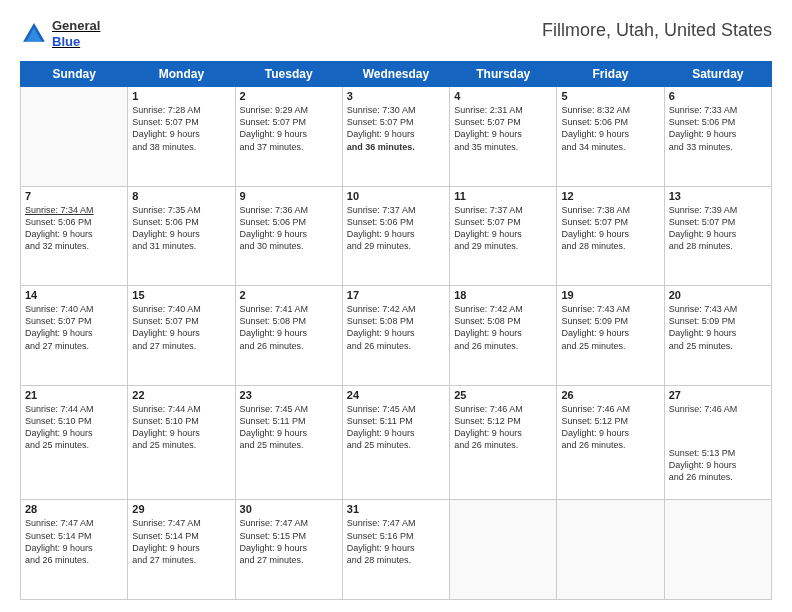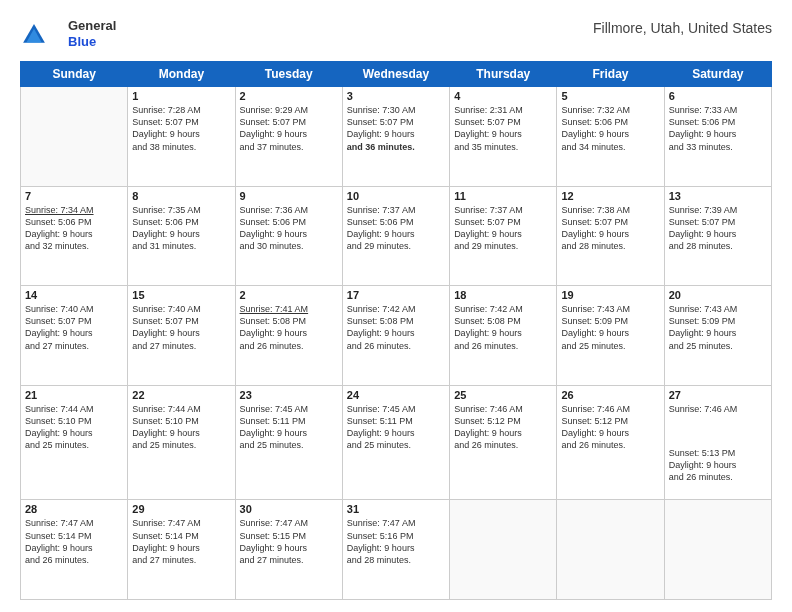--- a/index.html
+++ b/index.html
@@ -18,22 +18,23 @@
       flex-direction: column;
     }
     .header {
       display: flex;
       justify-content: space-between;
       align-items: flex-start;
       margin-bottom: 12px;
     }
     .logo {
       display: flex;
-      align-items: flex-end;
-      gap: 20px;
+      align-items: center;
+      gap: 4px;
+      text-decoration: underline;
     }
     .logo-text {
       font-size: 13px;
       font-weight: bold;
       color: #333;
       line-height: 1.2;
     }
     .logo-text span { display: block; }
     .logo-blue { color: #1d4ed8; }
     .logo-icon {
@@ -42,21 +43,21 @@
     }
     .title-block {
       text-align: right;
     }
     .main-title {
       font-size: 28px;
       font-weight: bold;
       color: #222;
     }
     .subtitle {
-      font-size: 14px;
+      font-size: 18px;
       color: #444;
       margin-top: 2px;
     }
     .calendar {
       flex: 1;
       border: 1px solid #ccc;
       border-collapse: collapse;
       width: 100%;
       table-layout: fixed;
     }
@@ -160,21 +161,21 @@
             <div class="cell-info">
               <span style="display: block; line-height: 1.35;">Sunrise: 2:31 AM</span>
               <span style="display: block; line-height: 1.35;">Sunset: 5:07 PM</span>
               <span style="display: block; line-height: 1.35;">Daylight: 9 hours</span>
               <span style="display: block; line-height: 1.35;">and 35 minutes.</span>
             </div>
           </td>
           <td>
             <span class="day-num">5</span>
             <div class="cell-info">
-              <span style="display: block; line-height: 1.35;">Sunrise: 7:32 AM</span>
+              <span style="display: block; line-height: 1.35;">Sunrise: 8:32 AM</span>
               <span style="display: block; line-height: 1.35;">Sunset: 5:06 PM</span>
               <span style="display: block; line-height: 1.35;">Daylight: 9 hours</span>
               <span style="display: block; line-height: 1.35;">and 34 minutes.</span>
             </div>
           </td>
           <td>
             <span class="day-num">6</span>
             <div class="cell-info">
               <span style="display: block; line-height: 1.35;">Sunrise: 7:33 AM</span>
               <span style="display: block; line-height: 1.35;">Sunset: 5:06 PM</span>
@@ -263,21 +264,21 @@
             <div class="cell-info">
               <span style="display: block; line-height: 1.35;">Sunrise: 7:40 AM</span>
               <span style="display: block; line-height: 1.35;">Sunset: 5:07 PM</span>
               <span style="display: block; line-height: 1.35;">Daylight: 9 hours</span>
               <span style="display: block; line-height: 1.35;">and 27 minutes.</span>
             </div>
           </td>
           <td>
             <span class="day-num">2</span>
             <div class="cell-info">
-              <span style="display: block; line-height: 1.35; text-decoration: underline;">Sunrise: 7:41 AM</span>
+              <span style="display: block; line-height: 1.35;">Sunrise: 7:41 AM</span>
               <span style="display: block; line-height: 1.35;">Sunset: 5:08 PM</span>
               <span style="display: block; line-height: 1.35;">Daylight: 9 hours</span>
               <span style="display: block; line-height: 1.35;">and 26 minutes.</span>
             </div>
           </td>
           <td>
             <span class="day-num">17</span>
             <div class="cell-info">
               <span style="display: block; line-height: 1.35;">Sunrise: 7:42 AM</span>
               <span style="display: block; line-height: 1.35;">Sunset: 5:08 PM</span>

